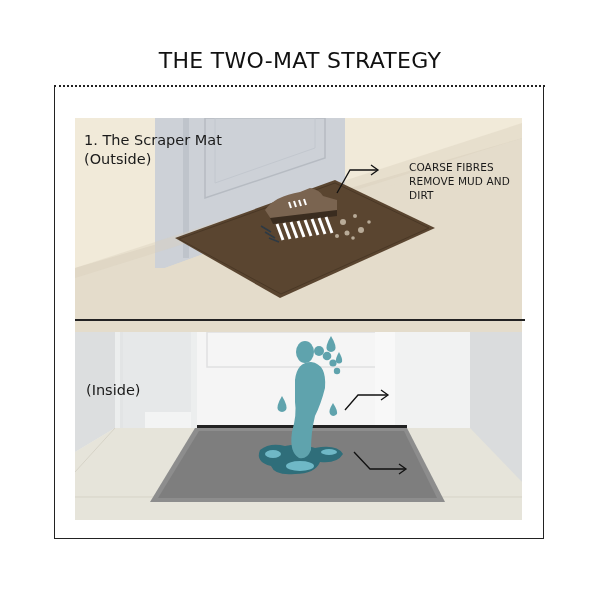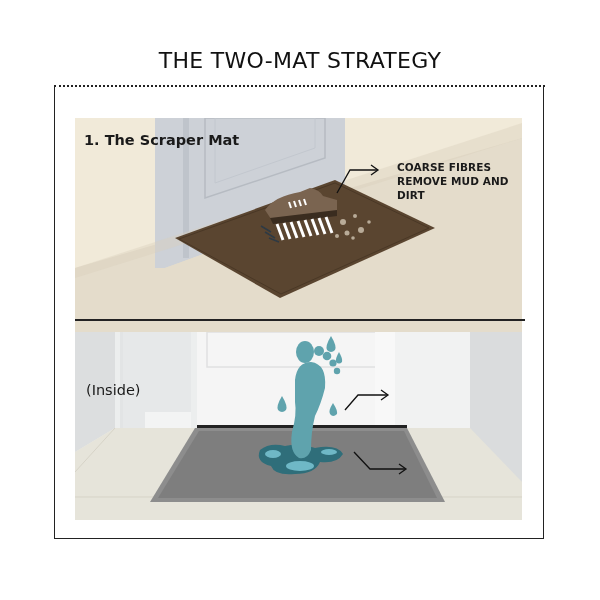--- a/index.html
+++ b/index.html
@@ -1,21 +1,21 @@
 <!DOCTYPE html>
 <html><head>
 <meta charset="utf-8">
 <style>
   html, body { margin:0; padding:0; background:#ffffff; }
   body { width:600px; height:600px; position:relative; overflow:hidden; font-family:"Liberation Sans", sans-serif; }
   .title { position:absolute; left:0; width:600px; top:48px; text-align:center; font-family:"DejaVu Sans", sans-serif; font-weight:normal; font-size:22px; letter-spacing:0.3px; color:#111; }
   .frame { position:absolute; left:54px; top:86px; width:490px; height:453px; border-left:1.5px solid #222; border-right:1.5px solid #222; border-bottom:1.5px solid #222; box-sizing:border-box; }
   .frame-top { position:absolute; left:54px; top:85px; width:491px; height:0; border-top:2px dotted #222; }
   .panel { position:absolute; left:75px; width:447px; overflow:hidden; }
-  .p1 { top:118px; height:237px; background:#e4dccb;font-weight:bold; }
+  .p1 { top:118px; height:237px; background:#e4dccb; }
   .p2 { top:332px; height:188px; background:#e9eaea; }
   .divider { position:absolute; left:75px; top:319px; width:450px; height:2px; background:#222; }
   .lbl { position:absolute; font-family:"DejaVu Sans", sans-serif; font-size:14.5px; color:#1a1a1a; line-height:19px; }
   .note { position:absolute; font-family:"DejaVu Sans", sans-serif; font-size:10.5px; color:#1a1a1a; line-height:14px; letter-spacing:0.1px; }
   svg { position:absolute; left:0; top:0; }
 </style>
 </head>
 <body>
 
 <div class="title">THE TWO-MAT STRATEGY</div>
@@ -73,22 +73,23 @@
       <circle cx="278" cy="120" r="1.8"></circle>
     </g>
 
     <g fill="none" stroke="#111" stroke-width="1.3">
       <polyline points="262,75 275,52 302,52"></polyline>
       <polyline points="296,47 303,52 296,57"></polyline>
     </g>
   </svg>
   <div class="lbl" style="left:9px;top:13px;">
     <div>1. The Scraper Mat</div>
+    <div>(Outside)</div>
   </div>
-  <div class="note" style="left:322px;top:42px;">
+  <div class="note" style="left:334px;top:42px;">
     <div>COARSE FIBRES</div>
     <div>REMOVE MUD AND DIRT</div>
   </div>
 </div>
 
 <div class="divider"></div>
 
 <div class="panel p2">
   <svg width="447" height="188" viewBox="0 0 447 188">
 

